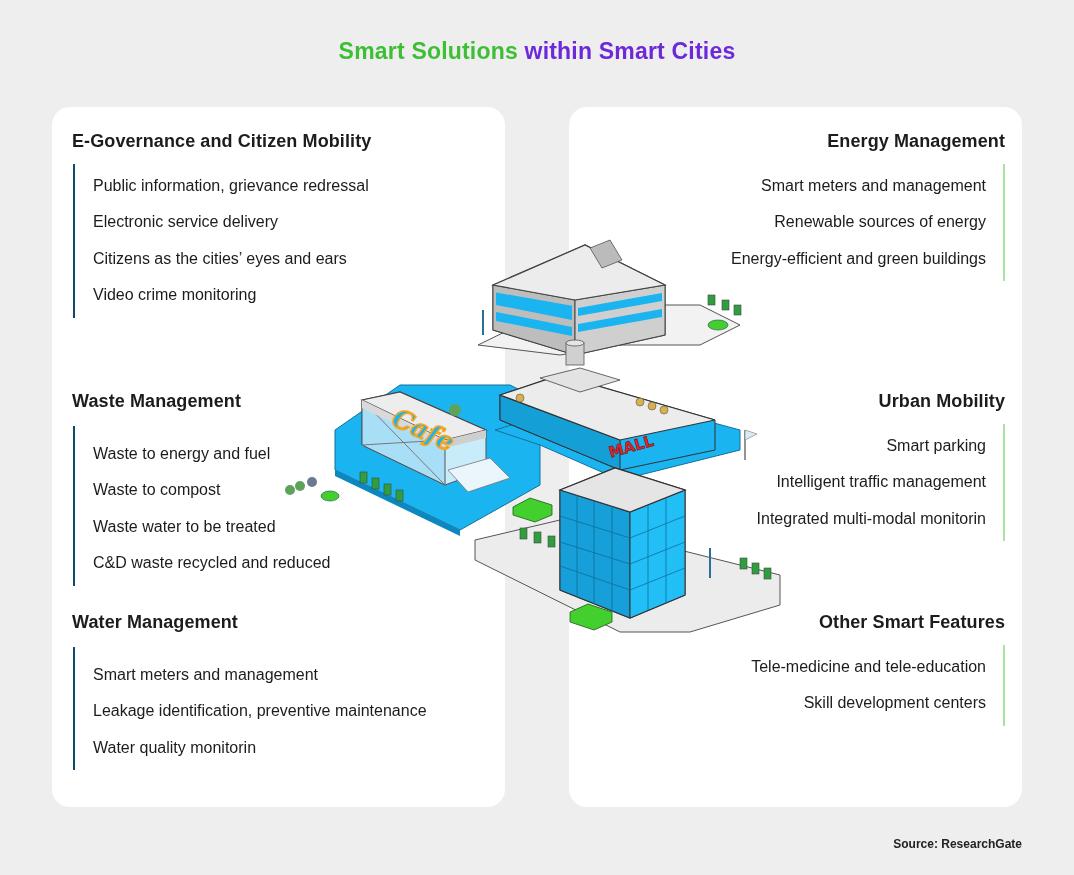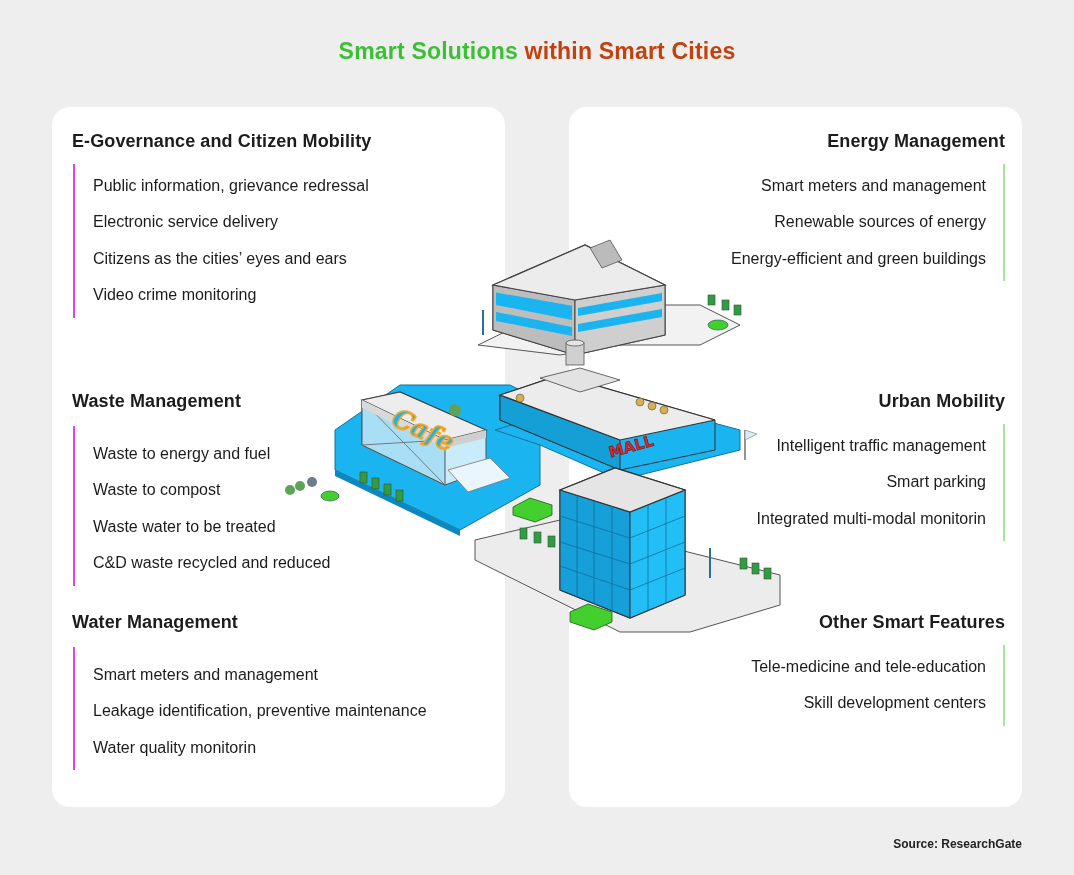--- a/index.html
+++ b/index.html
@@ -2,33 +2,33 @@
 <html><head>
 <meta charset="utf-8">
 <style>
   * { box-sizing: border-box; margin: 0; padding: 0; }
   html, body { width: 1074px; height: 875px; background: #eeeeee; overflow: hidden; }
   body { position: relative; font-family: "Liberation Sans", "DejaVu Sans", sans-serif; color: #1c1c1c; }
 
   .title { position: absolute; top: 38px; left: 0; width: 1074px; text-align: center;
            font-size: 23px; font-weight: bold; letter-spacing: 0.2px; }
   .title .accent { color: #3cbf33; }
-  .title .rest { color: #c2410c; }
+  .title .rest { color: #6d28d9; }
 
   .card { position: absolute; top: 107px; width: 453px; height: 700px; background: #ffffff; border-radius: 18px; }
   .card.left { left: 52px; }
   .card.right { left: 569px; }
 
   .section { position: absolute; }
   .section h3 { font-size: 18px; font-weight: bold; color: #1c1c1c; letter-spacing: 0.1px; }
   .section ul { list-style: none; margin-top: 12px; padding: 4px 0 4px 0; }
   .section li { font-size: 16px; color: #1c1c1c; line-height: 36.4px; white-space: nowrap; }
 
   .left-sec { left: 72px; width: 430px; }
-  .left-sec ul { border-left: 2px solid #d946ef; padding-left: 18px; margin-left: 1px; }
+  .left-sec ul { border-left: 2px solid #0c4a6e; padding-left: 18px; margin-left: 1px; }
 
   .right-sec { right: 69px; width: 440px; text-align: right; }
   .right-sec ul { border-right: 2px solid #a6e4a0; padding-right: 17px; margin-right: 0; }
 
   .source { position: absolute; right: 52px; top: 837px; font-size: 12px; font-weight: bold; color: #222; }
 
   .illus { position: absolute; left: 270px; top: 230px; width: 520px; height: 410px; }
 </style>
 </head>
 <body>
@@ -74,22 +74,22 @@
   <ul>
     <li>Smart meters and management</li>
     <li>Renewable sources of energy</li>
     <li>Energy-efficient and green buildings</li>
   </ul>
 </div>
 
 <div class="section right-sec" style="top:391px;">
   <h3>Urban Mobility</h3>
   <ul>
+    <li>Smart parking</li>
     <li>Intelligent traffic management</li>
-    <li>Smart parking</li>
     <li>Integrated multi-modal monitorin</li>
   </ul>
 </div>
 
 <div class="section right-sec" style="top:612px;">
   <h3>Other Smart Features</h3>
   <ul>
     <li>Tele-medicine and tele-education</li>
     <li>Skill development centers</li>
   </ul>

